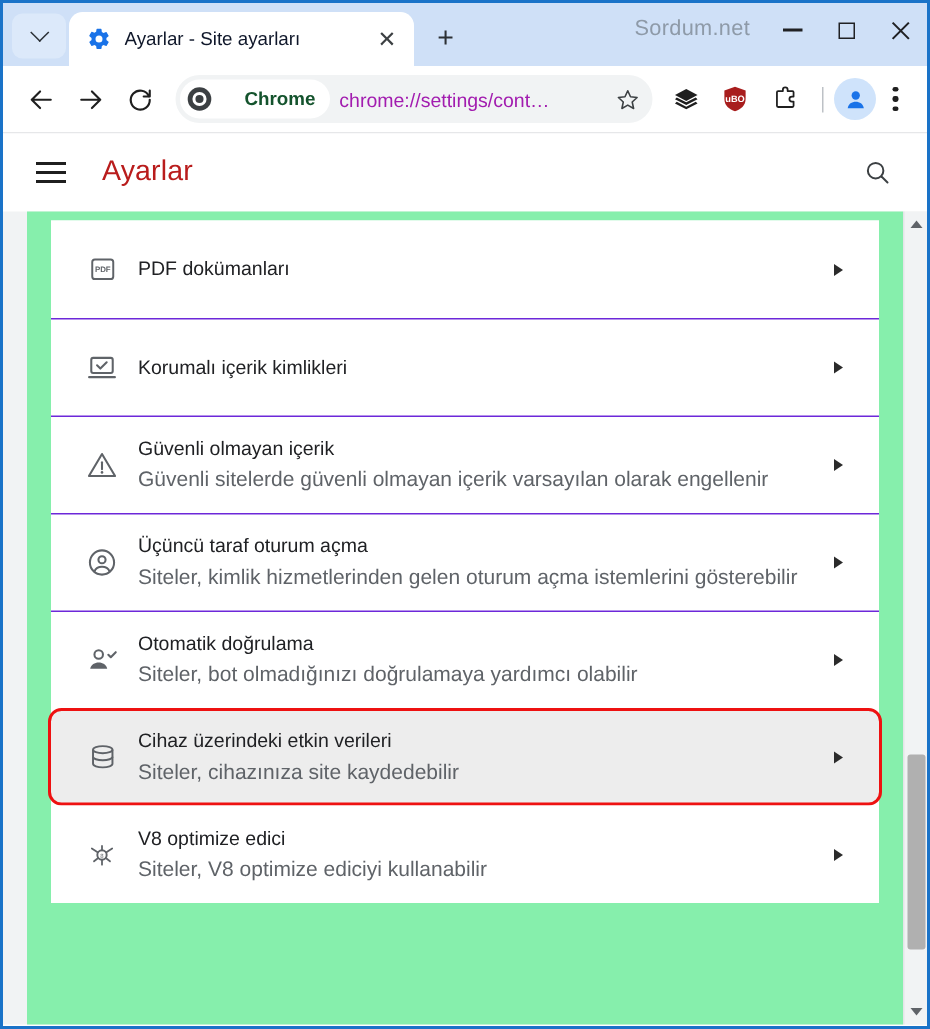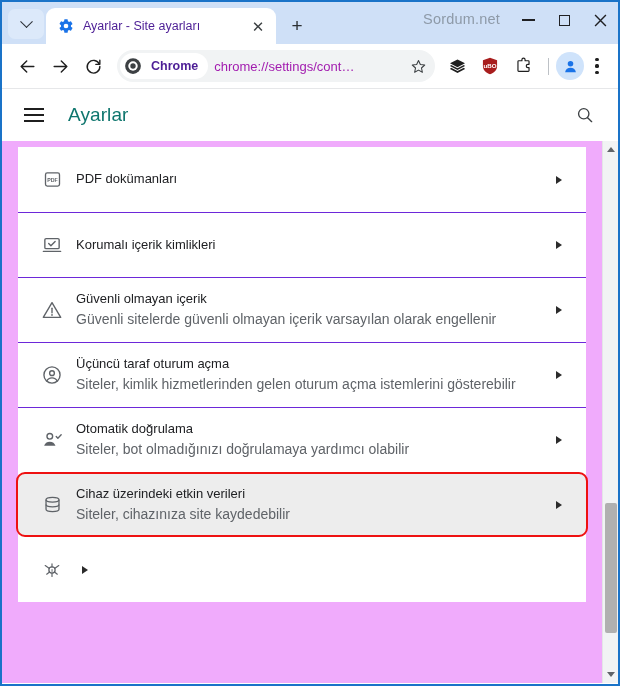--- a/index.html
+++ b/index.html
@@ -46,21 +46,21 @@
     width: 230px;
     background: #ffffff;
     border-radius: 9px 9px 0 0;
     display: flex;
     align-items: center;
     padding: 0 8px 0 12px;
     flex: none;
   }
   .tab-favicon { width: 16px; height: 16px; flex: none; margin-right: 9px; }
   .tab-title {
-    font-size: 12.5px; color: #4c1d95;
+    font-size: 12.5px; color: #0f172a;
     white-space: nowrap; overflow: hidden; text-overflow: ellipsis;
     flex: 1;
   }
   .tab-close {
     width: 20px; height: 20px; flex: none;
     display: flex; align-items: center; justify-content: center;
     color: #3c4043; font-size: 15px; line-height: 1;
   }
   .newtab-btn {
     width: 30px; height: 30px;
@@ -116,22 +116,22 @@
   .chrome-chip {
     height: 26px;
     background: #ffffff;
     border-radius: 13px;
     display: flex; align-items: center;
     padding: 0 10px 0 4px;
     margin: 0 6px 0 3px;
     flex: none;
   }
   .chrome-chip-label {
-    font-size: 12.5px; font-weight: bold; color: #4c1d95;
-    margin-left: 9px;
+    font-size: 12.5px; font-weight: bold; color: #14532d;
+    margin-left: 21px;
   }
   .omnibox-url {
     font-size: 13px; color: #a21caf;
     flex: 1;
     white-space: nowrap; overflow: hidden;
   }
   .star-btn { width: 26px; height: 26px; flex: none;
     display: flex; align-items: center; justify-content: center; }
   .tb-right { display: flex; align-items: center; flex: none; }
   .tb-divider { width: 1px; height: 17px; background: #bdc1c6; margin: 0 7px; }
@@ -156,39 +156,40 @@
     align-items: center;
     padding: 0 18px 0 22px;
   }
   .hamburger {
     width: 26px; height: 26px; flex: none;
     display: flex; flex-direction: column; justify-content: center; gap: 4.5px;
     margin-right: 18px;
   }
   .hamburger i { display: block; height: 1.8px; background: #1f1f1f; width: 20px; }
   .settings-title {
-    font-size: 19px; color: #0f766e; flex: 1;
+    font-size: 19px; color: #b91c1c; flex: 1;
     letter-spacing: .1px;
   }
   .search-btn { width: 30px; height: 30px; flex: none;
     display: flex; align-items: center; justify-content: center; }
 
   
   .content-wrap {
     position: relative;
     height: 542px;
     background: #f1f3f4;
     display: flex;
   }
   .scroll-col {
     flex: 1;
-    background: #f0abfc;
+    background: #86efac;
     padding: 0 16px 0 16px;
     overflow: hidden;
     position: relative;
+    margin-left: 16px;
   }
   .card {
     background: #ffffff;
     border-radius: 0;
     margin-top: 6px;
     position: relative;
   }
   .row {
     display: flex;
     align-items: center;
@@ -487,20 +488,24 @@
             </div>
           </div>
           <div class="row">
             <div class="row-icon">
               <svg width="22" height="22" viewBox="0 0 24 24" aria-hidden="true">
                 <circle cx="12" cy="12" r="3.4" fill="none" stroke="#5f6368" stroke-width="1.4"></circle>
                 <text x="12" y="14" font-family="Liberation Sans, sans-serif" font-size="4.4" fill="#5f6368" text-anchor="middle">8</text>
                 <path d="M12 8.6 V5.4 M12 15.4 V19 M8.8 10 L4.6 7.2 M15.2 10 L19.4 7.2 M9 14.4 L6.2 16.6 M15 14.4 L17.8 16.6" stroke="#5f6368" stroke-width="1.3" stroke-linecap="round"></path>
               </svg>
             </div>
+            <div class="row-body">
+              <div class="row-title">V8 optimize edici</div>
+              <div class="row-sub">Siteler, V8 optimize ediciyi kullanabilir</div>
+            </div>
             <div class="row-arrow">
               <span class="tri-right"></span>
             </div>
           </div>
         </div>
     </div>
 
     <div class="scrollbar">
       <div class="sb-arrow">
         <span class="tri-up"></span>

